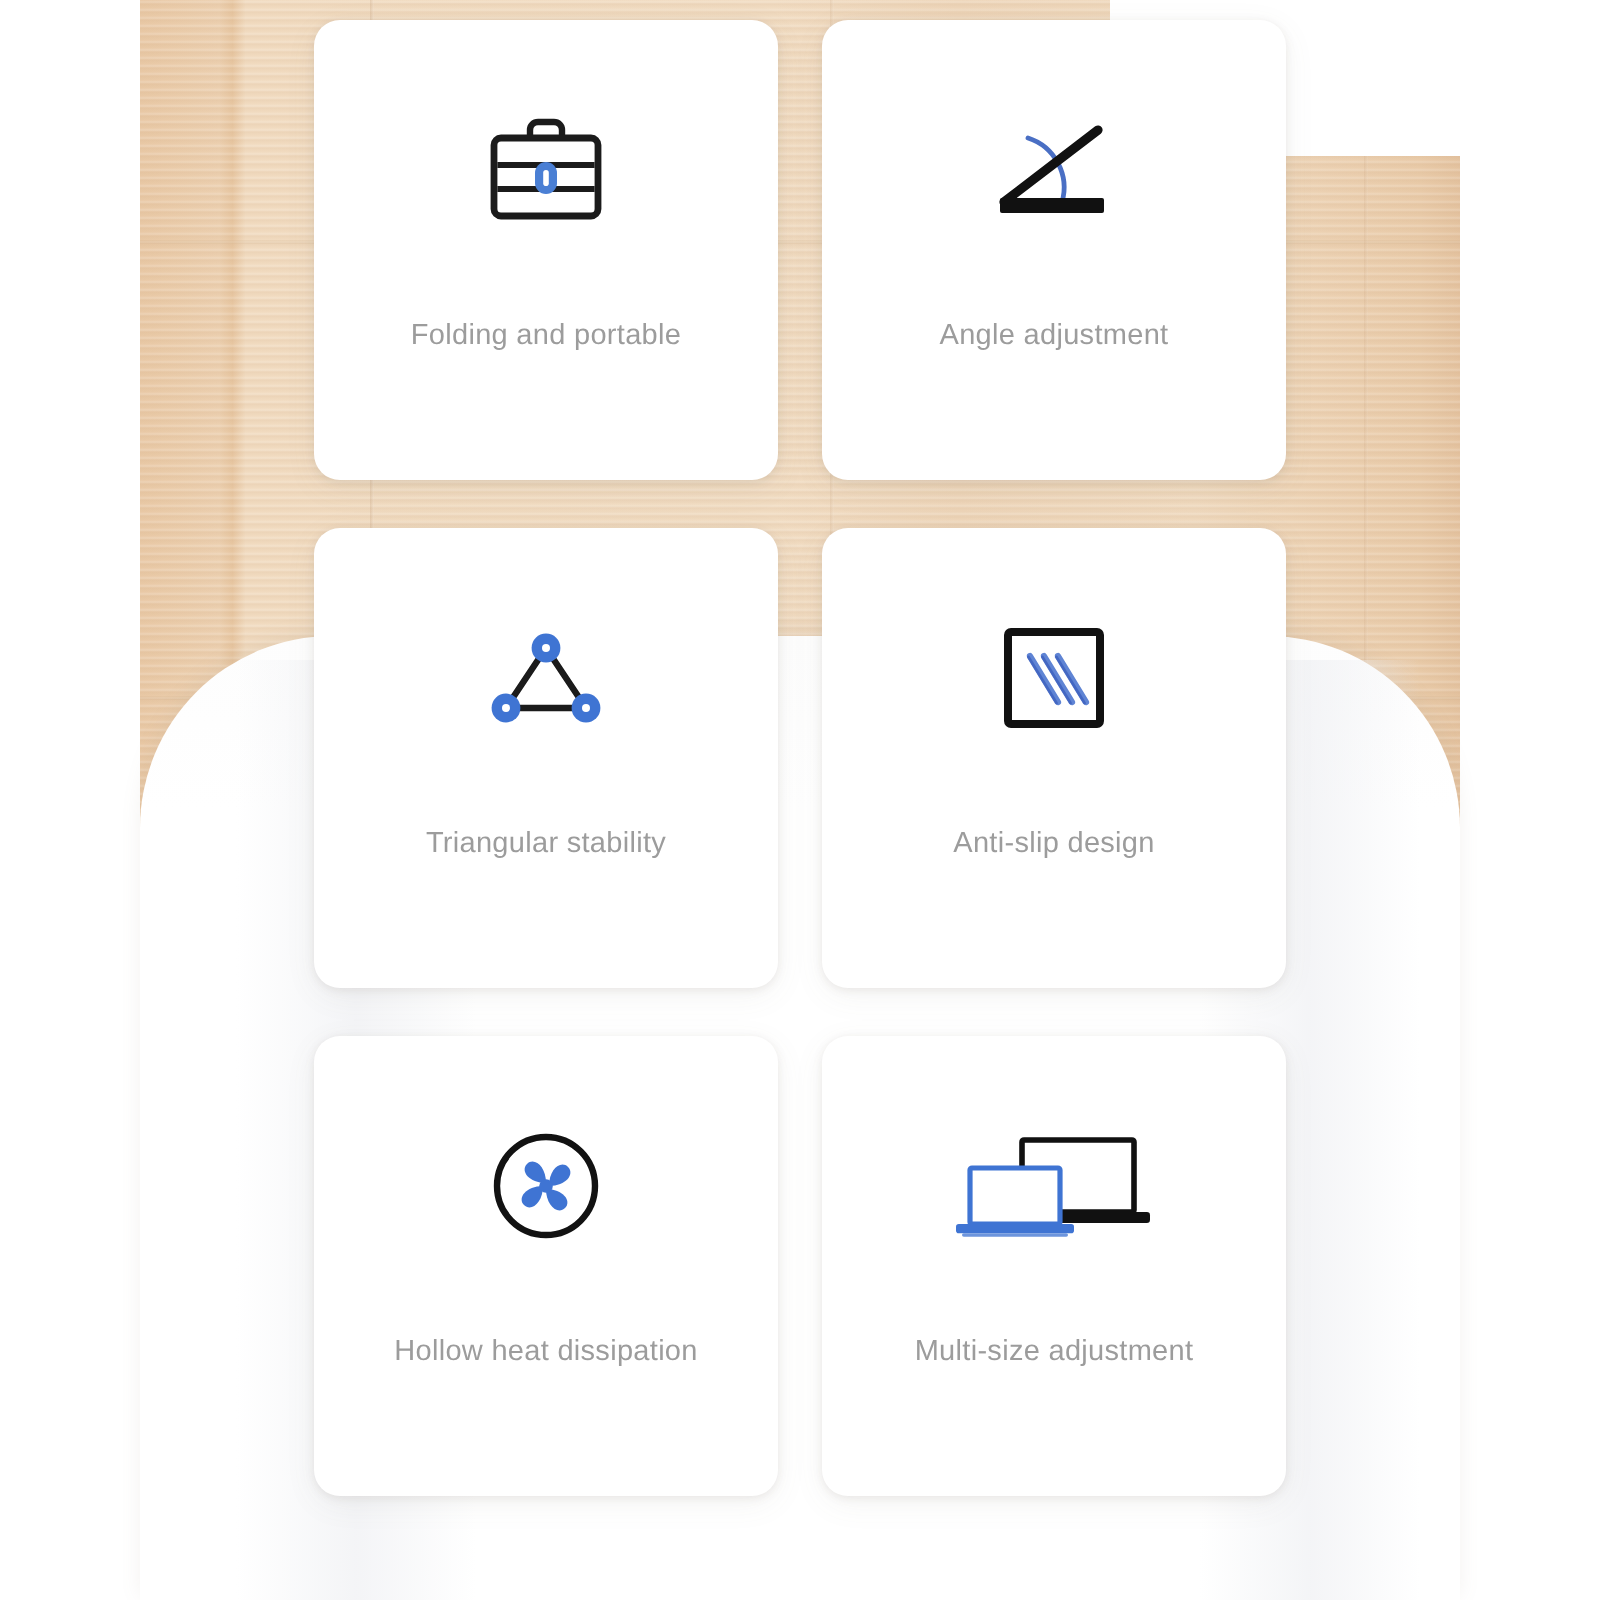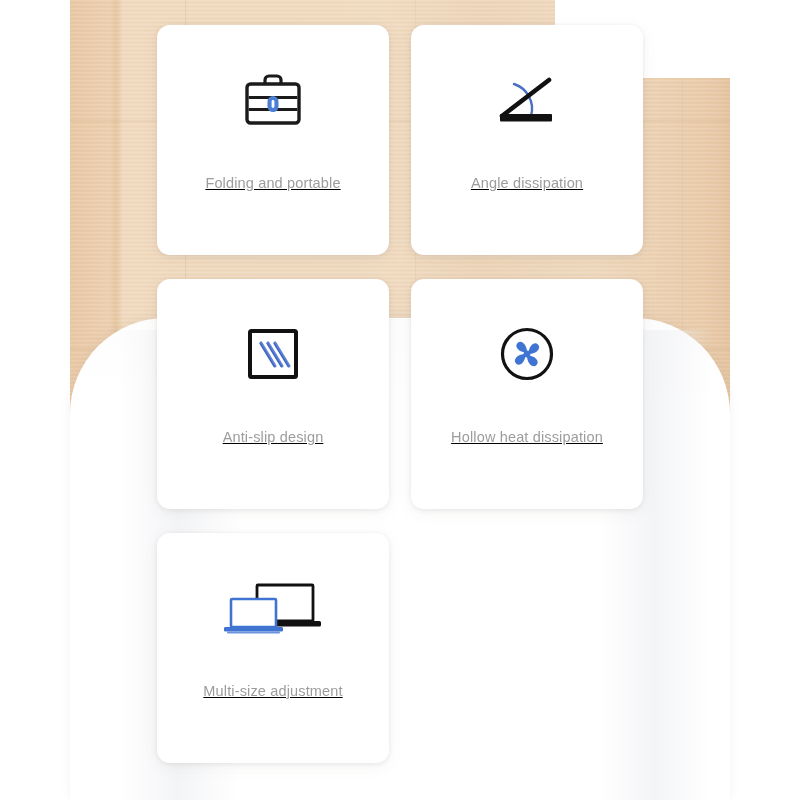--- a/index.html
+++ b/index.html
@@ -79,28 +79,27 @@
     position:absolute;
     left:118px; top:330px;
     width:120px; height:470px;
     background:linear-gradient(to right, rgba(246,246,248,0.0), rgba(240,241,244,0.75), rgba(246,246,248,0.0));
   }
   .white-surface-sheen.right { left:600px; width:110px; }
 
   
   .grid {
     position:absolute;
-    left:157px; top:25px;
+    left:157px; top:10px;
     width:486px;
     display:grid;
     grid-template-columns:232px 232px;
     grid-template-rows:230px 230px 230px;
     column-gap:22px;
     row-gap:24px;
-    text-decoration:underline;
   }
   .card {
     background:#ffffff;
     border-radius:13px;
     box-shadow:0 1px 5px rgba(120,110,100,0.13),
                0 4px 16px rgba(120,110,100,0.07);
     display:flex;
     flex-direction:column;
     align-items:center;
     justify-content:flex-start;
@@ -160,23 +159,39 @@
     </div>
 
     <div class="card">
       <div class="icon-wrap">
         <svg width="66" height="56" viewBox="0 0 66 56">
           <path d="M20 12 A26 26 0 0 1 37 44" fill="none" stroke="#4a6fc4" stroke-width="2.4" stroke-linecap="round"></path>
           <line x1="8" y1="44" x2="55" y2="8" stroke="#111111" stroke-width="4.6" stroke-linecap="round"></line>
           <rect x="6" y="42" width="52" height="7.5" rx="1" fill="#111111"></rect>
         </svg>
       </div>
-      <div class="card-label">Angle dissipation</div>
-    </div>
-
+      <div class="card-label">Angle adjustment</div>
+    </div>
+
+    <div class="card">
+      <div class="icon-wrap">
+        <svg width="58" height="52" viewBox="0 0 58 52">
+          <line x1="29" y1="11" x2="9" y2="41" stroke="#1b1b1b" stroke-width="3.2" stroke-linecap="round"></line>
+          <line x1="29" y1="11" x2="49" y2="41" stroke="#1b1b1b" stroke-width="3.2" stroke-linecap="round"></line>
+          <line x1="9" y1="41" x2="49" y2="41" stroke="#1b1b1b" stroke-width="3.2" stroke-linecap="round"></line>
+          <circle cx="29" cy="11" r="7.2" fill="#3f74d3"></circle>
+          <circle cx="9" cy="41" r="7.2" fill="#3f74d3"></circle>
+          <circle cx="49" cy="41" r="7.2" fill="#3f74d3"></circle>
+          <circle cx="29" cy="11" r="2" fill="#ffffff"></circle>
+          <circle cx="9" cy="41" r="2" fill="#ffffff"></circle>
+          <circle cx="49" cy="41" r="2" fill="#ffffff"></circle>
+        </svg>
+      </div>
+      <div class="card-label">Triangular stability</div>
+    </div>
 
     <div class="card">
       <div class="icon-wrap">
         <svg width="52" height="52" viewBox="0 0 52 52">
           <rect x="3" y="3" width="46" height="46" rx="1.5" fill="#ffffff" stroke="#111111" stroke-width="4"></rect>
           <g stroke="#5f84d4" stroke-width="3.1" stroke-linecap="round">
             <line x1="14" y1="15" x2="28" y2="38"></line>
             <line x1="21" y1="15" x2="35" y2="38"></line>
             <line x1="28" y1="15" x2="42" y2="38"></line>
           </g>

